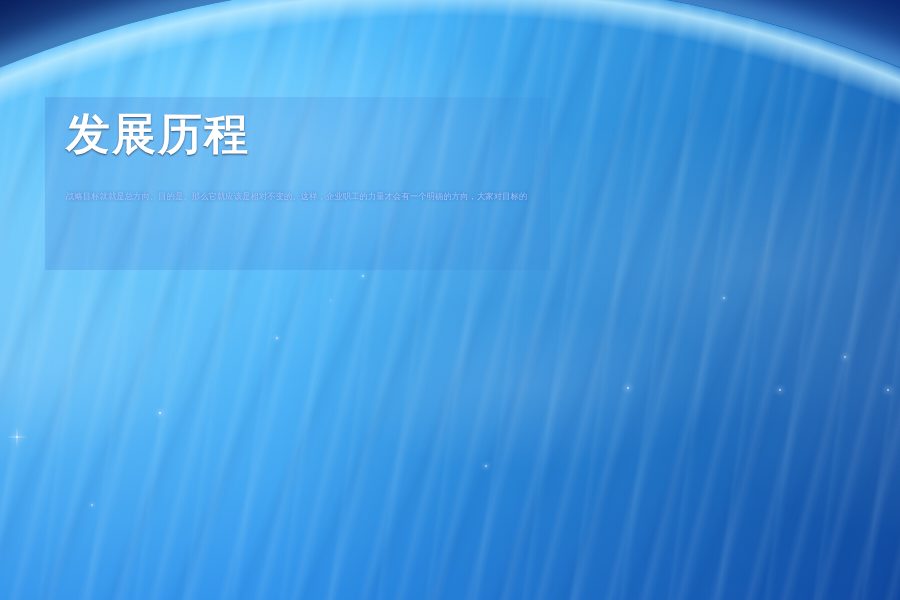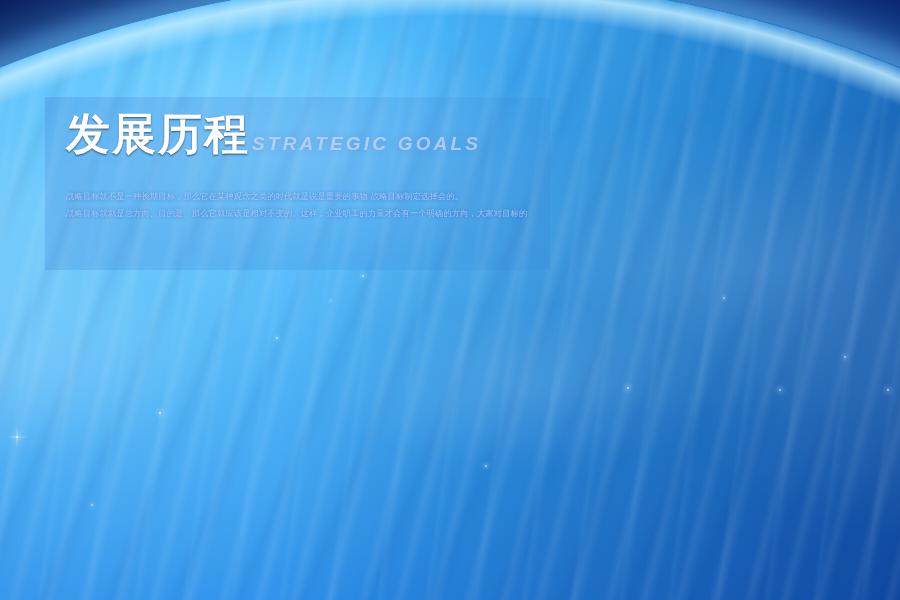--- a/index.html
+++ b/index.html
@@ -157,20 +157,21 @@
   .headline {
     position: absolute;
     left: 66px;
     top: 112px;
     width: 470px;
   }
   .title-row {
     display: flex;
     align-items: flex-end;
     gap: 2px;
+    justify-content: space-between;
   }
   .cn-title {
     font-family: "DejaVu Serif", "Liberation Serif", serif;
     font-weight: 700;
     font-size: 44px;
     line-height: 1;
     color: #ffffff;
     letter-spacing: 2px;
     text-shadow: 0 0 10px rgba(120,190,255,0.55), 0 1px 2px rgba(0,0,10,0.7);
     white-space: nowrap;
@@ -237,22 +238,20 @@
       <div class="star" style="left: 485.35px; top: 465.35px; width: 1.3px; height: 1.3px; opacity: 0.6; box-shadow: rgba(190, 225, 255, 0.55) 0px 0px 3.9px 1.6px;"></div>
       <div class="star" style="left: 91.4px; top: 504.4px; width: 1.2px; height: 1.2px; opacity: 0.5; box-shadow: rgba(190, 225, 255, 0.55) 0px 0px 3.6px 1.4px;"></div>
       <div class="star" style="left: 329.5px; top: 299.5px; width: 1px; height: 1px; opacity: 0.45; box-shadow: rgba(190, 225, 255, 0.55) 0px 0px 3px 1.2px;"></div>
     </div>
 
   <div class="panel"></div>
 
   <div class="headline">
     <div class="title-row">
       <span class="cn-title">发展历程</span>
-      <span class="en-title">STRATEGIC GOALS</span>
     </div>
   </div>
 
   <div class="body-copy">
-    <div class="body-line">战略目标就不是一种长期目标，那么它在某种观念之类的时代就是说是重要的事物 战略目标制定选择会的。</div>
     <div class="body-line">战略目标就就是总方向、目的是、那么它就应该是相对不变的。这样，企业职工的力量才会有一个明确的方向，大家对目标的实现才会树立起坚定的信念。</div>
   </div>
 
 </div>
 
 </body></html>

